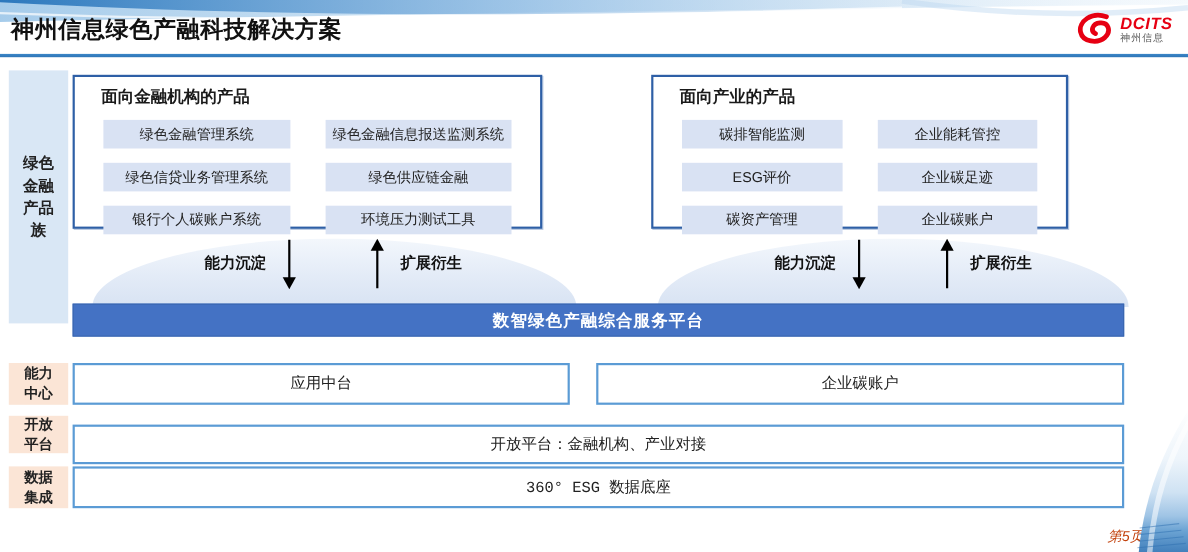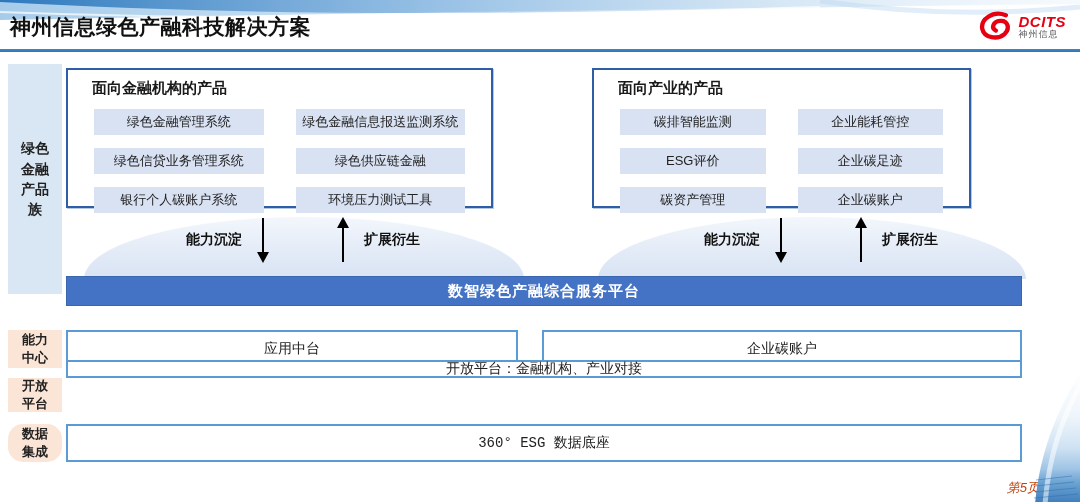--- a/index.html
+++ b/index.html
@@ -26,21 +26,21 @@
     position: absolute; left: 8px; width: 54px;
     display: flex; align-items: center; justify-content: center;
     font-weight: 700; font-size: 14px; color: #222; text-align: center;
   }
   .side-label .wrap2 { width: 2em; word-break: break-all; line-height: 1.45; }
   .side-blue { background: #d9e7f5; top: 64px; height: 230px; }
   .side-peach { background: #fbe5d6; font-size: 13px; }
   .side-peach .wrap2 { line-height: 1.35; }
   .side-row-0 { top: 330px; height: 38px; }
   .side-row-1 { top: 378px; height: 34px; text-align: right; }
-  .side-row-2 { top: 424px; height: 38px; border-radius: 15px; }
+  .side-row-2 { top: 424px; height: 38px; }
   
   .group-box {
     position: absolute; top: 68px; height: 140px; background: #fff;
     border: 2px solid #2e5fa6; box-shadow: 1px 1px 0 rgba(46,95,166,.35);
   }
   .group-left { left: 66px; width: 427px; }
   .group-right { left: 592px; width: 379px; }
   .group-title { font-weight: 700; font-size: 15px; padding-top: 9px; padding-left: 24px; }
   .group-grid {
     display: grid; grid-template-columns: 1fr 1fr;
@@ -72,21 +72,21 @@
     color: #fff; font-weight: 700; font-size: 15px; letter-spacing: 1px;
   }
   
   .row-box {
     position: absolute; background: #fff; border: 2px solid #5b9bd5;
     display: flex; align-items: center; justify-content: center;
     font-size: 14px; color: #222; font-family: Liberation Mono, monospace;
   }
   .row-app   { left: 66px;  top: 330px; width: 452px; height: 38px; }
   .row-model { left: 542px; top: 330px; width: 480px; height: 38px; }
-  .row-open  { left: 66px;  top: 360px; width: 956px; height: 18px; }
+  .row-open  { left: 66px;  top: 386px; width: 956px; height: 36px; }
   .row-data  { left: 66px;  top: 424px; width: 956px; height: 38px; text-align: center; }
   
   .footer-page {
     position: absolute; left: 0; right: 40px; bottom: 5px; text-align: right;
     font-size: 13px; font-style: italic; color: #c2410c;
   }
   .corner-decor { position: absolute; right: 0; bottom: 0; pointer-events: none; }
 </style>
 </head>
 <body>

